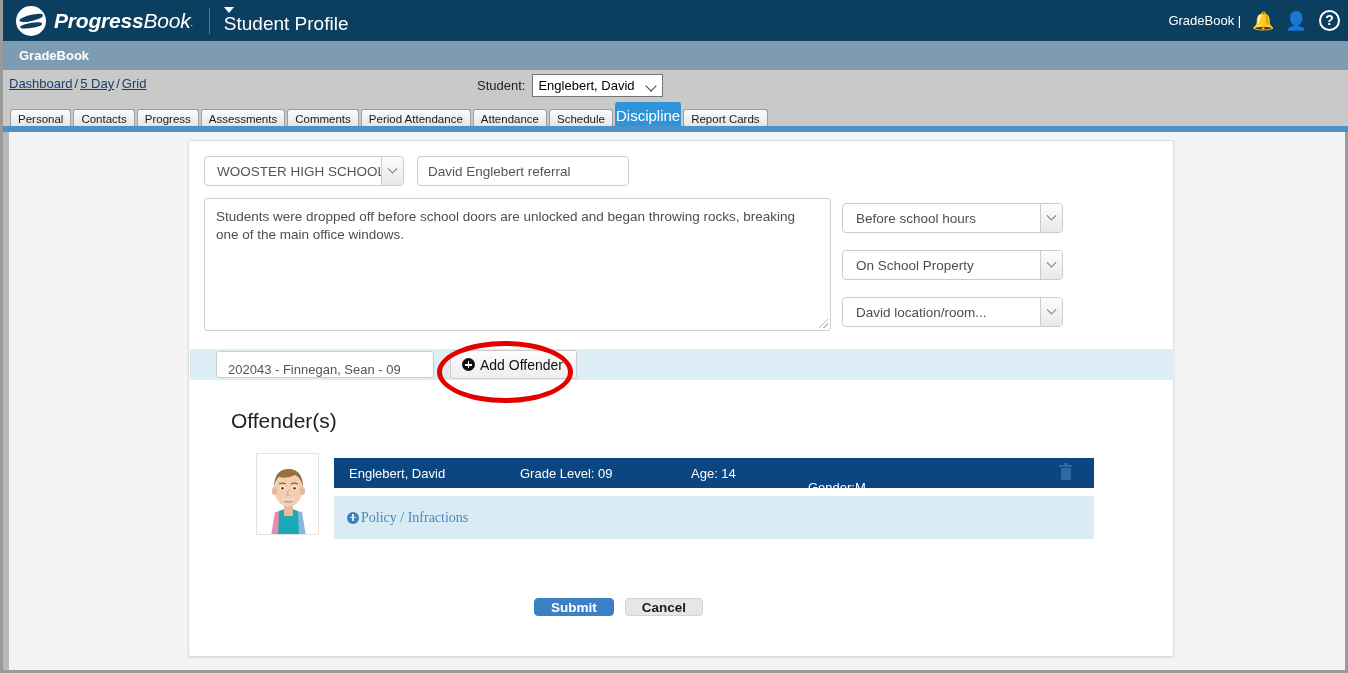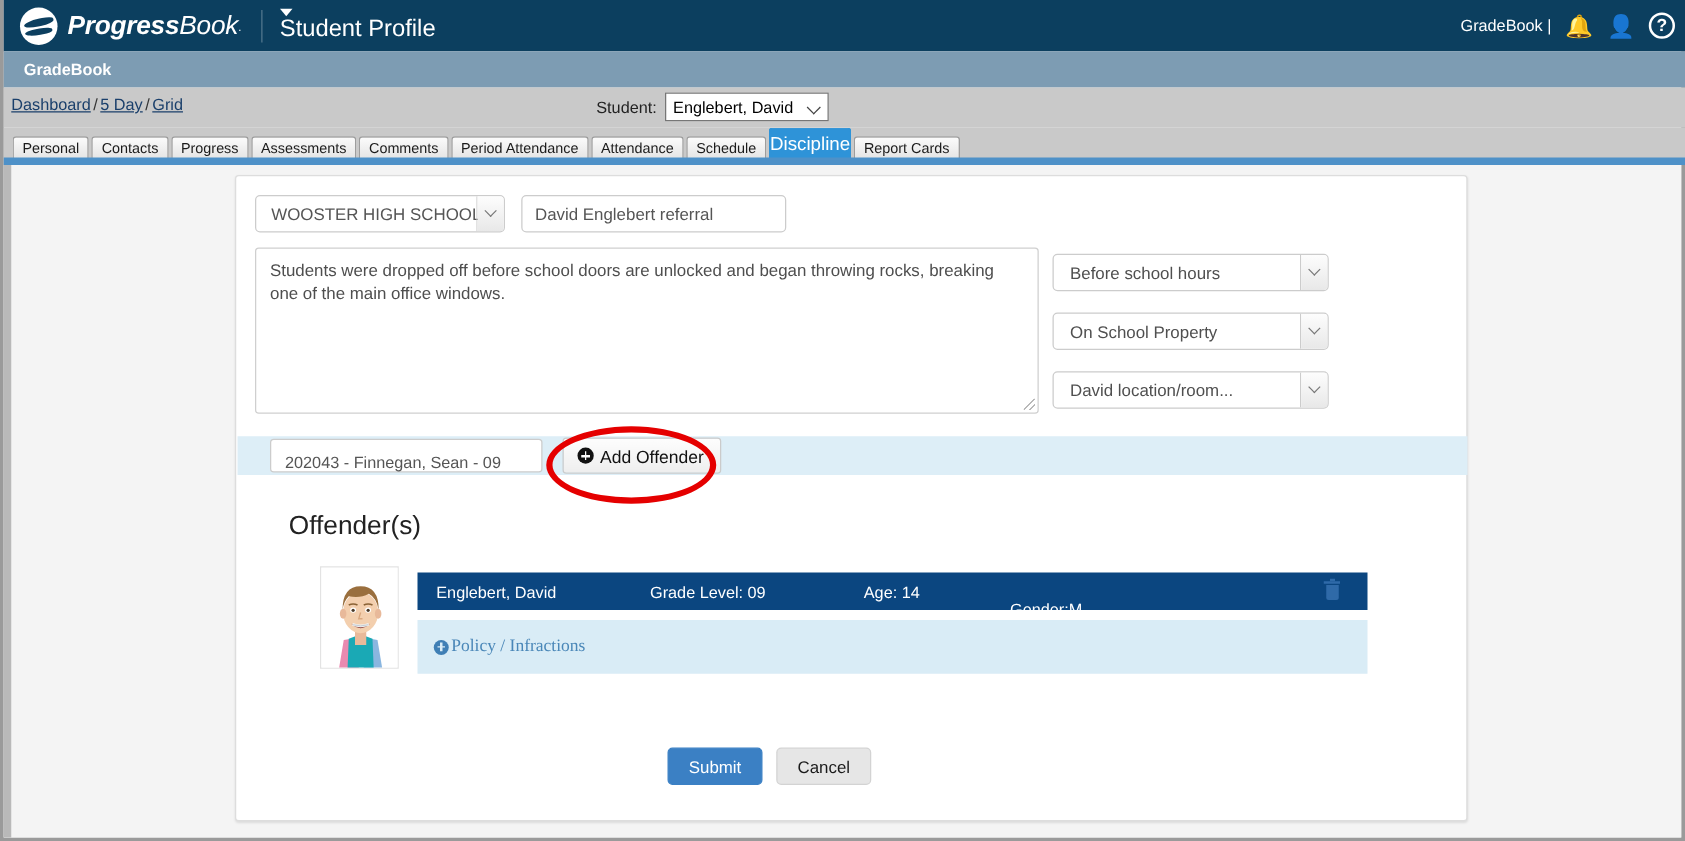--- a/index.html
+++ b/index.html
@@ -374,24 +374,25 @@
     content: ""; position: absolute; left: 5.1px; top: 2.7px;
     width: 1.7px; height: 6.8px; background: #d9ecf6;
   }
 
   
   .footer-btns {
     position: absolute; left: 345px; top: 457px;
     display: flex; gap: 11px;
   }
   .btn {
-    height: 30px; border-radius: 4px;
+    height: 18px; border-radius: 4px;
     font-size: 13.5px;
     display: flex; align-items: center; justify-content: center;
     padding: 0 16px;
+    font-weight: bold;
   }
   .btn.primary { background: #3b80c4; color: #ffffff; border: 1px solid #3b80c4; }
   .btn.secondary { background: #e6e6e6; color: #1a1a1a; border: 1px solid #d3d3d3; }
 
   
   .left-edge {
     position: absolute; left: 0; top: 132px; width: 6px; height: 538px;
     background: #b9b9b9;
   }
 </style>

